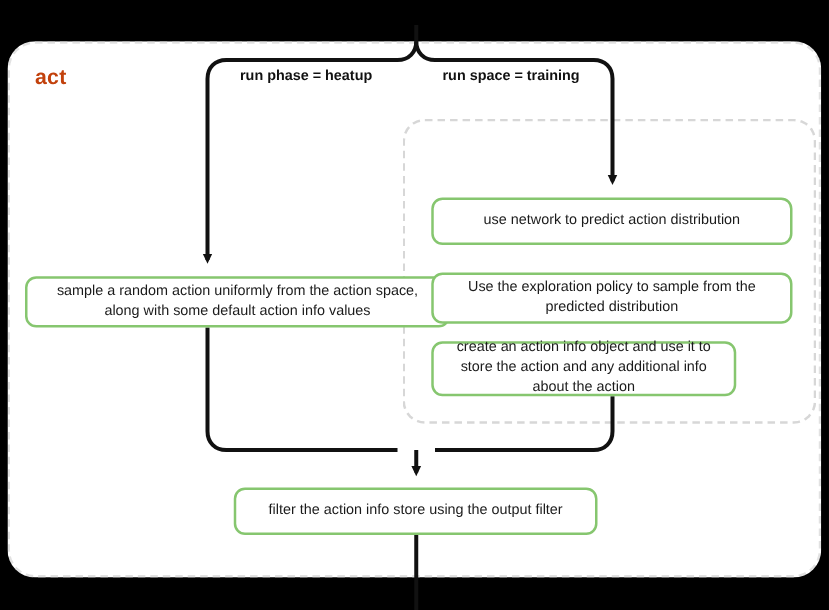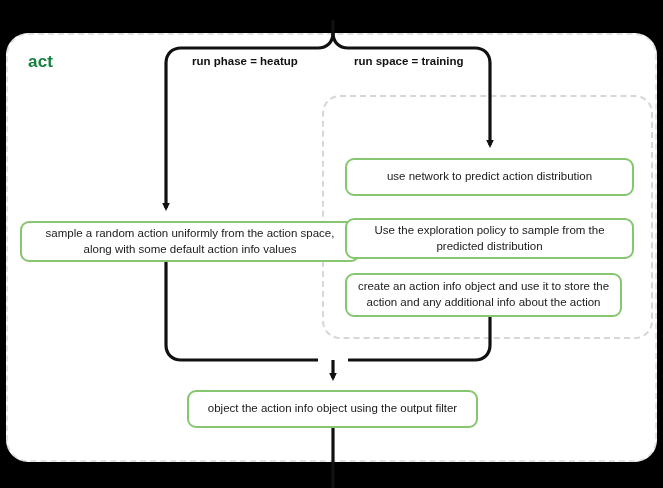--- a/index.html
+++ b/index.html
@@ -10,21 +10,21 @@
 
   
   #act-container{
     position:absolute;left:6px;top:33px;width:651px;height:429px;
     background:#ffffff;border:2px dashed #e2e2e2;border-radius:22px;
     box-sizing:border-box;
   }
 
   #act-title{
     position:absolute;left:28px;top:52px;
-    font-size:17px;font-weight:bold;color:#15803d;letter-spacing:.2px;
+    font-size:17px;font-weight:bold;color:#c2410c;letter-spacing:.2px;
   }
 
   
   #choose-container{
     position:absolute;left:322px;top:95px;width:331px;height:244px;
     border:2px dashed #d7d7d7;border-radius:18px;background:transparent;
     box-sizing:border-box;
   }
   #choose-title{
     position:absolute;left:343px;top:104px;width:150px;
@@ -36,21 +36,21 @@
     position:absolute;box-sizing:border-box;background:#ffffff;
     border:2px solid #86c66f;border-radius:9px;
     display:flex;align-items:center;justify-content:center;
     text-align:center;color:#1a1a1a;font-size:11.5px;line-height:1.38;
     padding:3px 9px;
   }
 
   #box-sample   {left:20px; top:221px; width:340px; height:41px;}
   #box-network  {left:345px;top:158px; width:289px; height:38px;}
   #box-explore  {left:345px;top:218px; width:289px; height:41px;}
-  #box-actinfo  {left:345px;top:273px; width:277px; height:44px;}
+  #box-actinfo  {left:345px;top:273px; width:244px; height:44px;}
   #box-filter   {left:187px;top:390px; width:291px; height:38px;}
 
   .flow{position:absolute;left:0;top:0;width:663px;height:488px;
         pointer-events:none;}
 
   .lbl{position:absolute;font-size:11.5px;font-weight:bold;color:#111;
        white-space:nowrap;}
   #lbl-heatup  {left:192px;top:55px;}
   #lbl-training{left:354px;top:55px;}
 </style>
@@ -103,15 +103,15 @@
   <div class="lbl" id="lbl-training">run space = training</div>
 
   <div class="gbox" id="box-sample">sample a random action uniformly from the action space, along with some default action info values</div>
 
   <div class="gbox" id="box-explore">Use the exploration policy to sample from the predicted distribution</div>
 
   <div class="gbox" id="box-network">use network to predict action distribution</div>
 
   <div class="gbox" id="box-actinfo">create an action info object and use it to store the action and any additional info about the action</div>
 
-  <div class="gbox" id="box-filter">object the action info object using the output filter</div>
+  <div class="gbox" id="box-filter">filter the action info store using the output filter</div>
 
 </div>
 
 </body></html>

